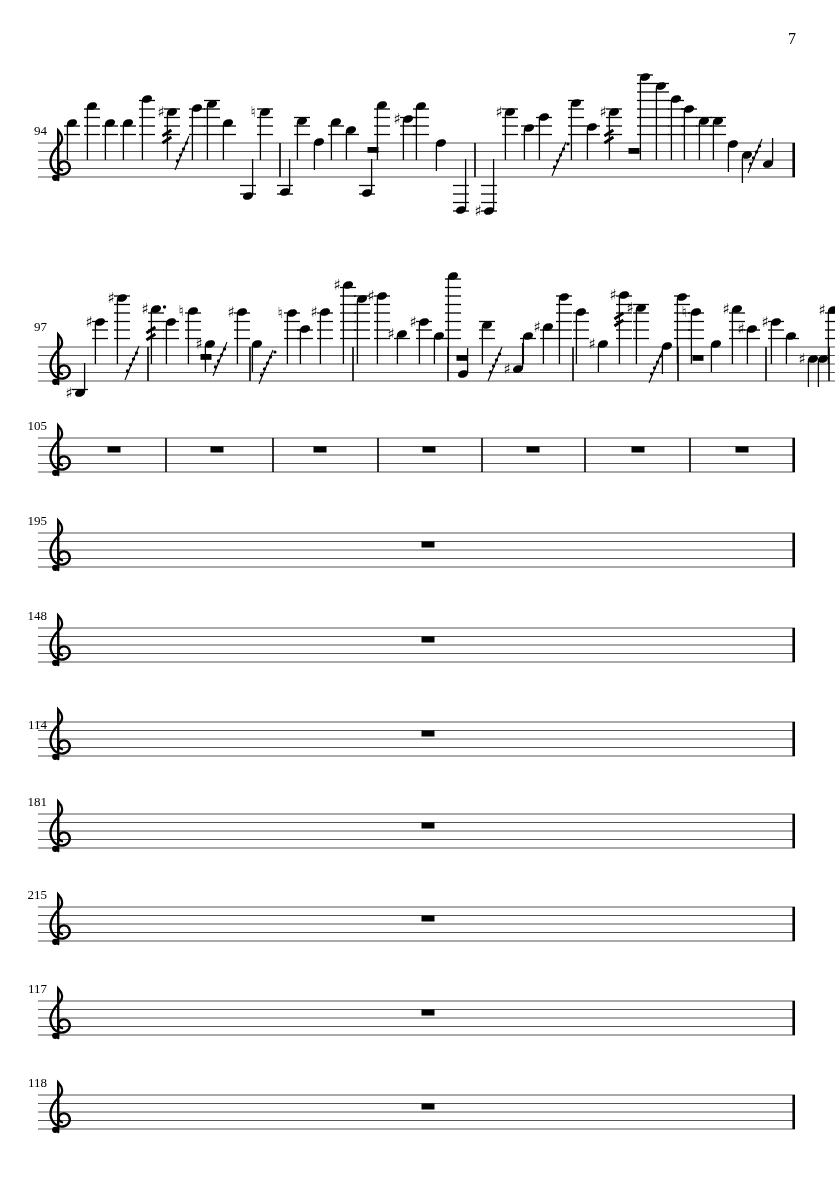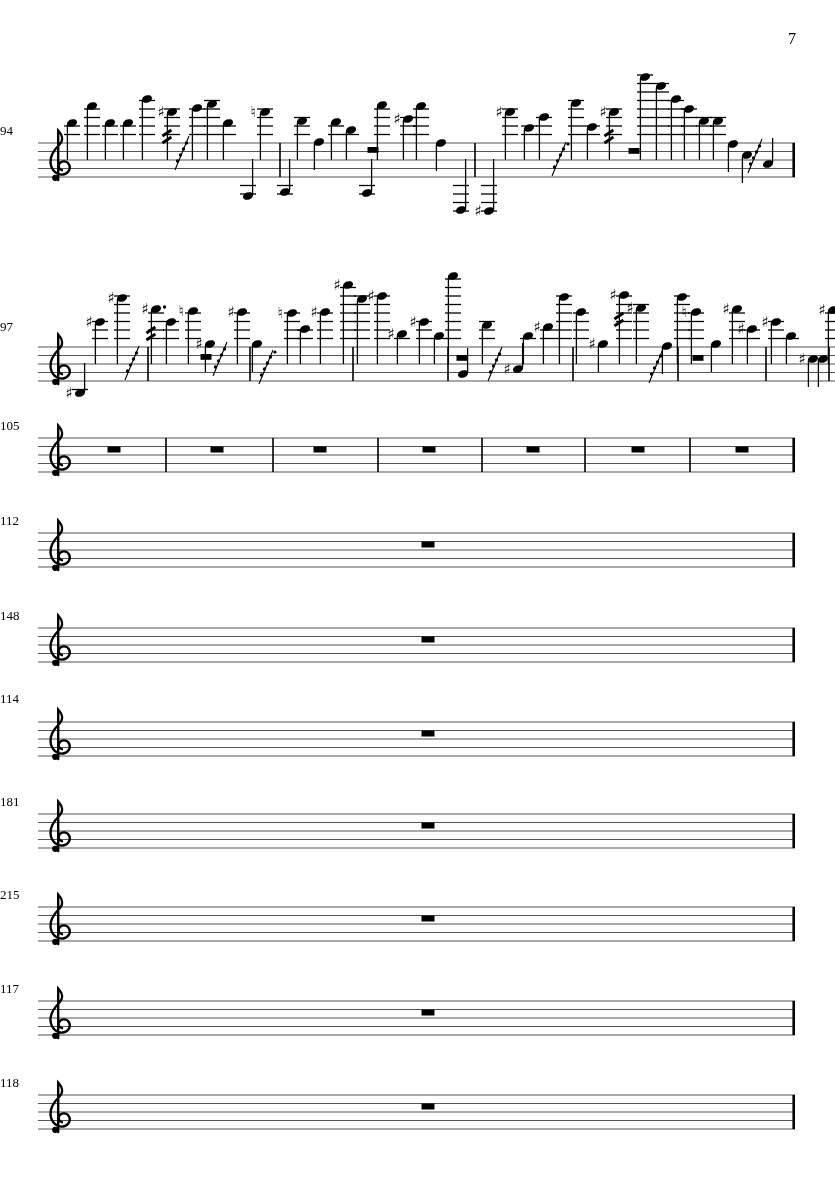--- a/index.html
+++ b/index.html
@@ -1,19 +1,19 @@
 <!DOCTYPE html>
 <html><head>
 <meta charset="utf-8">
 <style>
   html,body{margin:0;padding:0;background:#fff;}
   #sheet{position:relative;width:835px;height:1181px;background:#ffffff;overflow:hidden;
          font-family:"Liberation Serif","DejaVu Serif",serif;}
   #score-svg{position:absolute;left:0;top:0;}
-  .mnum{position:absolute;left:0;width:47px;text-align:left;font-size:13px;color:#000;
+  .mnum{position:absolute;left:0;width:47px;text-align:right;font-size:13px;color:#000;
         line-height:13px;}
   .pnum{position:absolute;left:756px;top:30px;width:40px;text-align:right;font-size:16px;color:#000;}
 </style>
 </head>
 <body>
 
 <div id="sheet">
   <svg id="score-svg" width="835" height="1181" viewBox="0 0 835 1181">
       <g>
         <line x1="38" y1="143" x2="795" y2="143" stroke="#555" stroke-width="1.1"></line>
@@ -811,20 +811,20 @@
         <line x1="793.7" y1="1095" x2="793.7" y2="1129" stroke="#000000" stroke-width="2.6"></line>
         <rect x="421.5" y="1103.5" width="13" height="6" fill="#000000"></rect>
       </g>
     </svg>
 
   <div class="pnum">7</div>
 
   <div class="mnum" style="top:124px">94</div>
   <div class="mnum" style="top:320px">97</div>
   <div class="mnum" style="top:419px">105</div>
-  <div class="mnum" style="top:514px">112</div>
+  <div class="mnum" style="top:514px">195</div>
   <div class="mnum" style="top:609px">148</div>
-  <div class="mnum" style="top:692px">114</div>
+  <div class="mnum" style="top:718px">114</div>
   <div class="mnum" style="top:795px">181</div>
   <div class="mnum" style="top:888px">215</div>
   <div class="mnum" style="top:982px">117</div>
   <div class="mnum" style="top:1076px">118</div>
 </div>
 
 </body></html>

